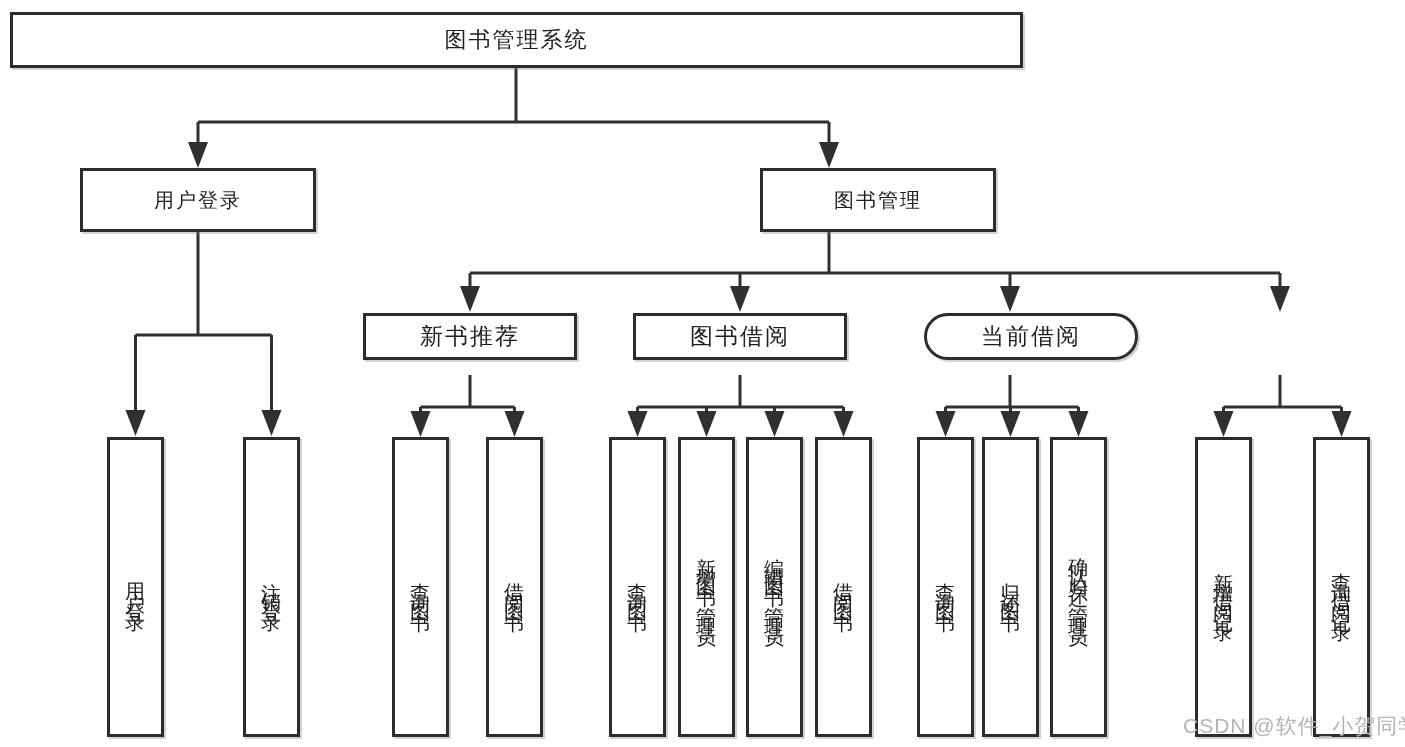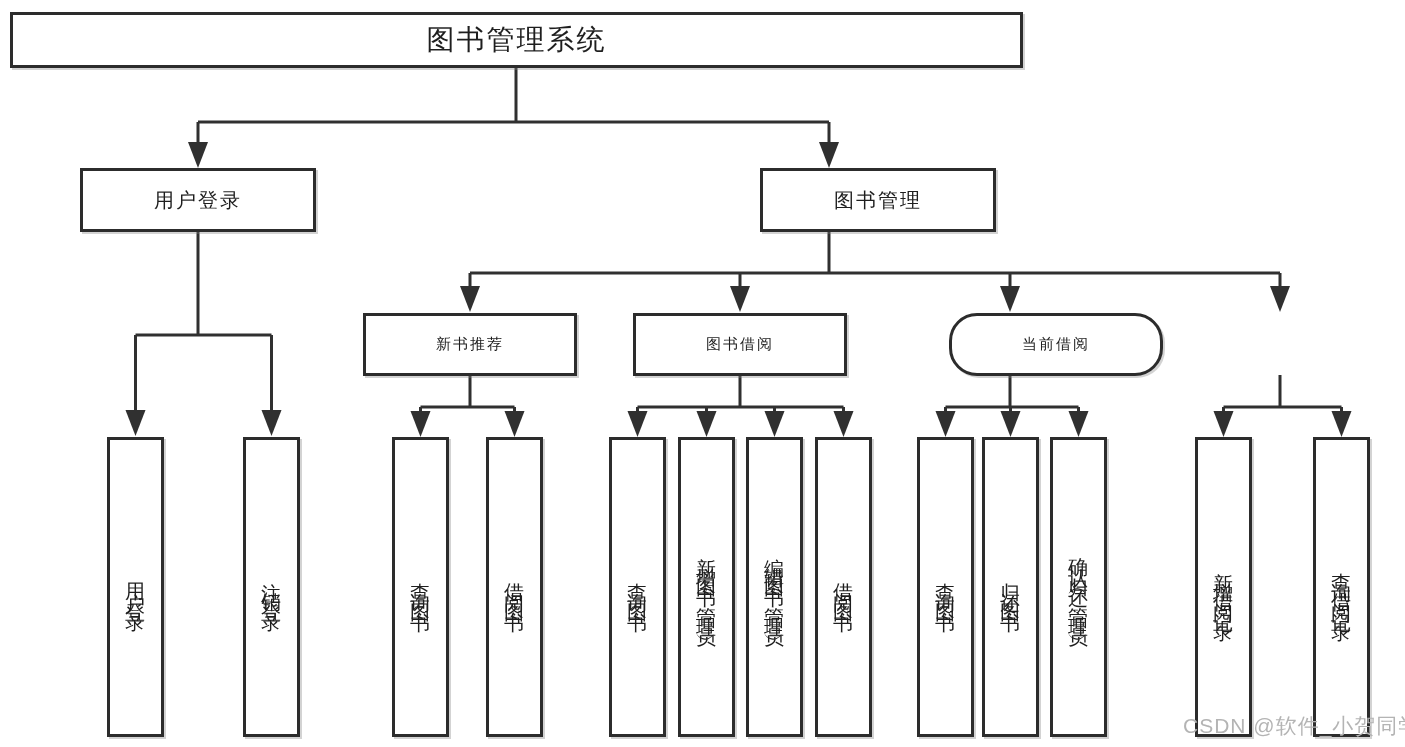--- a/index.html
+++ b/index.html
@@ -9,23 +9,23 @@
     position:relative;overflow:hidden;color:#1e1e1e;
   }
   .stage{position:absolute;left:0;top:0;width:1405px;height:747px;}
   svg.connectors{position:absolute;left:0;top:0;z-index:1;}
   .box{
     position:absolute;box-sizing:border-box;z-index:2;
     border:3px solid #2c2c2c;background:#ffffff;
     display:flex;align-items:center;justify-content:center;
     box-shadow:2px 2px 0 rgba(130,130,130,.35);
   }
-  .box-root{left:10px;top:12px;width:1013px;height:56px;font-size:28px;letter-spacing:2px;text-align:right;}
+  .box-root{left:10px;top:12px;width:1013px;height:56px;font-size:22px;letter-spacing:2px;text-align:right;}
   .box-h{height:64px;width:236px;top:168px;font-size:20px;letter-spacing:2px;}
-  .box-h3{height:63px;width:214px;top:313px;font-size:15px;letter-spacing:2px;}
+  .box-h3{height:47px;width:214px;top:313px;font-size:23px;letter-spacing:2px;}
   .box-v{top:437px;width:57px;height:300px;}
   .vtext{
     writing-mode:vertical-rl;text-orientation:mixed;
     font-size:20px;letter-spacing:10px;line-height:1;white-space:nowrap;
   }
   .watermark{
     position:absolute;left:1183px;top:712px;z-index:3;
     font-size:21px;color:#b4b4b4;letter-spacing:1px;white-space:nowrap;
   }
 </style>
@@ -84,21 +84,21 @@
   <div class="box box-h" style="left:712px;margin-left:48px;">
     <span>图书管理</span>
   </div>
 
   <div class="box box-h3" style="left:363px;">
     <span>新书推荐</span>
   </div>
   <div class="box box-h3" style="left:633px;">
     <span>图书借阅</span>
   </div>
-  <div class="box box-h3" style="left:949px;border-radius:28px;">
+  <div class="box box-h3" style="left:924px;border-radius:28px;">
     <span>当前借阅</span>
   </div>
 
   <div class="box box-v" style="left:107px;">
     <span class="vtext">用户登录</span>
   </div>
   <div class="box box-v" style="left:243px;">
     <span class="vtext">注销登录</span>
   </div>
 

